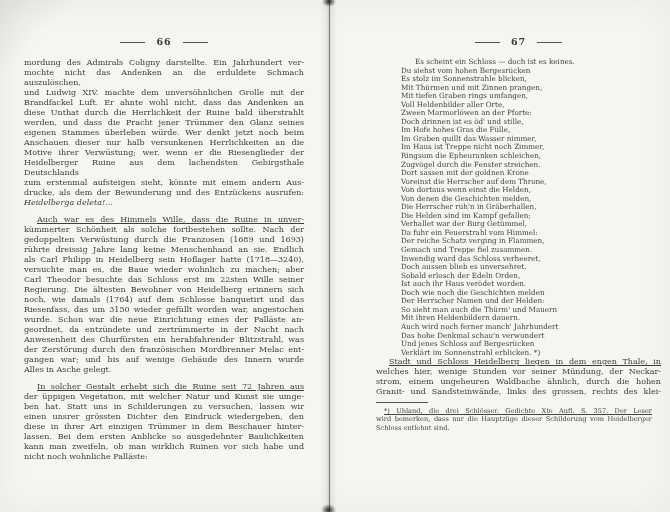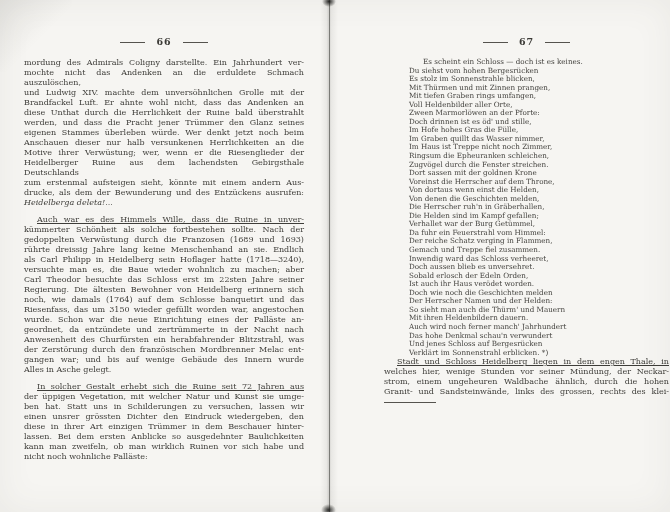--- a/index.html
+++ b/index.html
@@ -8,21 +8,21 @@
     font-family:"DejaVu Serif","Liberation Serif",serif;
     background:#eceae6;
   }
   .scan {
     position:relative; width:670px; height:512px;
     background:#f6f5f2;
   }
   
   .page { position:absolute; top:36px; }
   .left-page  { left:24px;  width:280px; }
-  .right-page { left:384px; width:285px; }
+  .right-page { left:376px; width:285px; }
 
   .pagehead {
     display:flex; align-items:center; justify-content:center;
     gap:11px; height:12px; margin-bottom:10px;
   }
   .pagehead .rule { width:25px; height:1px; background:#55534e; }
   .pagenum {
     font-size:9.5px; font-weight:bold; color:#3b3a36; letter-spacing:1px;
     line-height:12px;
   }
@@ -108,21 +108,21 @@
           <div class="pl just">drucke, als dem der Bewunderung und des Entzückens ausrufen:</div>
           <div class="pl left ital">Heidelberga deleta!...</div>
         </div>
         <div class="para">
           <div class="pl just ind">Auch war es des Himmels Wille, dass die Ruine in unver-</div>
           <div class="pl just">kümmerter Schönheit als solche fortbestehen sollte.  Nach der</div>
           <div class="pl just">gedoppelten Verwüstung durch die Franzosen (1689 und 1693)</div>
           <div class="pl just">rührte dreissig Jahre lang keine Menschenhand an sie.  Endlich</div>
           <div class="pl just">als Carl Philipp in Heidelberg sein Hoflager hatte (1718—3240),</div>
           <div class="pl just">versuchte man es, die Baue wieder wohnlich zu machen; aber</div>
-          <div class="pl just">Carl Theodor besuchte das Schloss erst im 22sten Jahre seiner</div>
+          <div class="pl just">Carl Theodor besuchte das Schloss erst im 22sten Wille seiner</div>
           <div class="pl just">Regierung.  Die ältesten Bewohner von Heidelberg erinnern sich</div>
           <div class="pl just">noch, wie damals (1764) auf dem Schlosse banquetirt und das</div>
           <div class="pl just">Riesenfass, das um 3150 wieder gefüllt worden war, angestochen</div>
           <div class="pl just">wurde.  Schon war die neue Einrichtung eines der Palläste an-</div>
           <div class="pl just">geordnet, da entzündete und zertrümmerte in der Nacht nach</div>
           <div class="pl just">Anwesenheit des Churfürsten ein herabfahrender Blitzstrahl, was</div>
           <div class="pl just">der Zerstörung durch den französischen Mordbrenner Melac ent-</div>
           <div class="pl just">gangen war; und bis auf wenige Gebäude des Innern wurde</div>
           <div class="pl left">Alles in Asche gelegt.</div>
         </div>
@@ -184,20 +184,27 @@
       </div>
     <div class="prose">
         <div class="para">
           <div class="pl just ind">Stadt und Schloss Heidelberg liegen in dem engen Thale, in</div>
           <div class="pl just">welches hier, wenige Stunden vor seiner Mündung, der Neckar-</div>
           <div class="pl just">strom, einem ungeheuren Waldbache ähnlich, durch die hohen</div>
           <div class="pl just">Granit- und Sandsteinwände, links des grossen, rechts des klei-</div>
         </div>
       </div>
     <div class="fnrule"></div>
+    <div class="footnote">
+        <div class="para">
+          <div class="pl just ind">*) Uhland, die drei Schlösser.  Gedichte Xte Aufl. S. 357.  Der Leser</div>
+          <div class="pl just">wird bemerken, dass nur die Hauptzüge dieser Schilderung vom Heidelberger</div>
+          <div class="pl left">Schloss entlehnt sind.</div>
+        </div>
+      </div>
   </div>
 
   <div class="gutter"></div>
   <div class="gutter-line"></div>
   <div class="gutter-blob-top"></div>
   <div class="gutter-blob-bottom"></div>
   <div class="corner-tl"></div>
   <div class="vignette"></div>
 
 </div>

